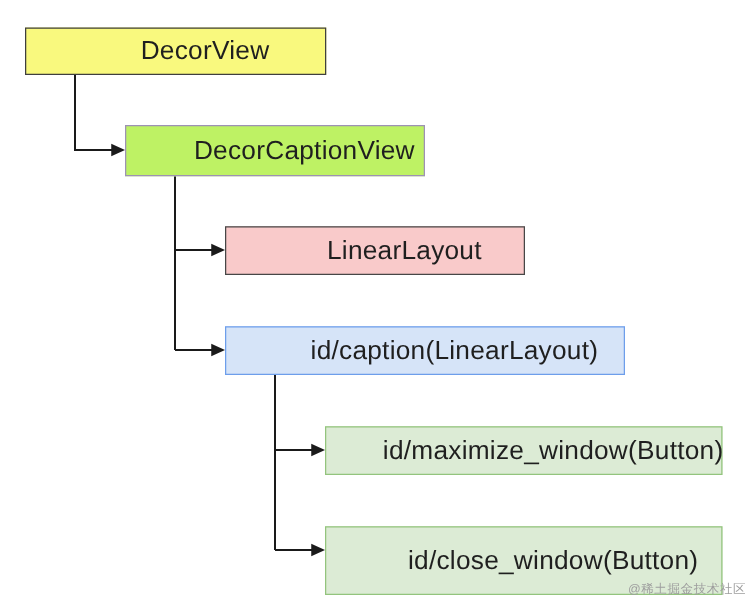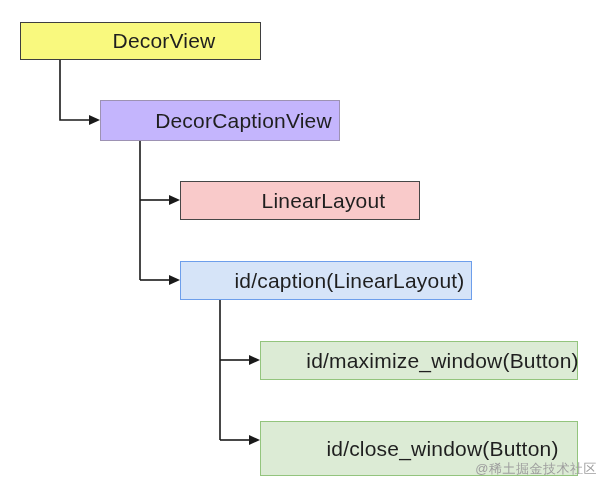--- a/index.html
+++ b/index.html
@@ -42,28 +42,28 @@
     font-size: 21px;
     color: #1f1f1f;
     white-space: nowrap;
     letter-spacing: 0.2px;
     padding-left: 47px;
   }
   
   .n-decorview        { left: 20px;  top: 22px;  width: 241px; height: 38px; background:#f9f97e; border-color:#3f3f3f; }
   .n-decorcaptionview { left: 100px; top: 100px; width: 240px; height: 41px; background:#dcd3e7; border-color:#9d92b3; }
   .n-linearlayout     { left: 180px; top: 181px; width: 240px; height: 39px; background:#f9caca; border-color:#474747;text-align:center; }
-  .n-caption          { left: 180px; top: 261px; width: 292px; height: 39px; background:#d6e4f8; border-color:#6d9eeb; }
+  .n-caption          { left: 180px; top: 261px; width: 320px; height: 39px; background:#d6e4f8; border-color:#6d9eeb; }
   .n-maximize         { left: 260px; top: 341px; width: 318px; height: 39px; background:#dcebd5; border-color:#93c47d; }
   .n-close            { left: 260px; top: 421px; width: 318px; height: 55px; background:#dcebd5; border-color:#93c47d; }
   .watermark {
     position: absolute;
     right: 4px;
     bottom: 3px;
-    font-size: 13px;
+    font-size: 10px;
     color: #9e9e9e;
     letter-spacing: 0.5px;
   }
 </style>
 </head>
 <body>
 
 <div class="canvas">
 
   <svg class="connectors" viewBox="0 0 601 481" xmlns="http://www.w3.org/2000/svg">
@@ -85,21 +85,21 @@
     <polygon points="260,360 249,355 249,365" style="fill: rgb(26, 26, 26);"></polygon>
 
     <path d="M 220 440 H 250" style="stroke: rgb(26, 26, 26);"></path>
     <polygon points="260,440 249,435 249,445" style="fill: rgb(26, 26, 26);"></polygon>
   </svg>
 
   <div class="node n-decorview" style="background-color: rgb(249, 249, 126); border-color: rgb(63, 63, 63); color: rgb(31, 31, 31);">
     <span>DecorView</span>
   </div>
 
-  <div class="node n-decorcaptionview" style="background-color: #c4b5fd; border-color: rgb(157, 146, 179); color: rgb(31, 31, 31);">
+  <div class="node n-decorcaptionview" style="background-color: #bef264; border-color: rgb(157, 146, 179); color: rgb(31, 31, 31);">
     <span>DecorCaptionView</span>
   </div>
 
   <div class="node n-linearlayout" style="background-color: rgb(249, 202, 202); border-color: rgb(71, 71, 71); color: rgb(31, 31, 31);">
     <span>LinearLayout</span>
   </div>
 
   <div class="node n-caption" style="background-color: rgb(214, 228, 248); border-color: rgb(109, 158, 235); color: rgb(31, 31, 31);">
     <span>id/caption(LinearLayout)</span>
   </div>

